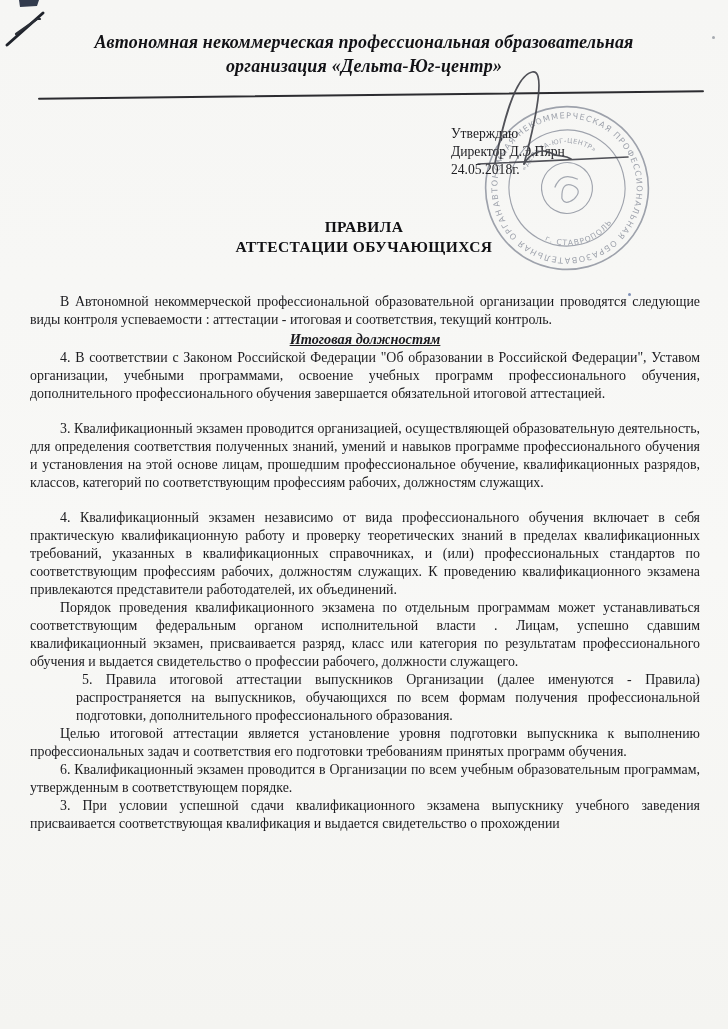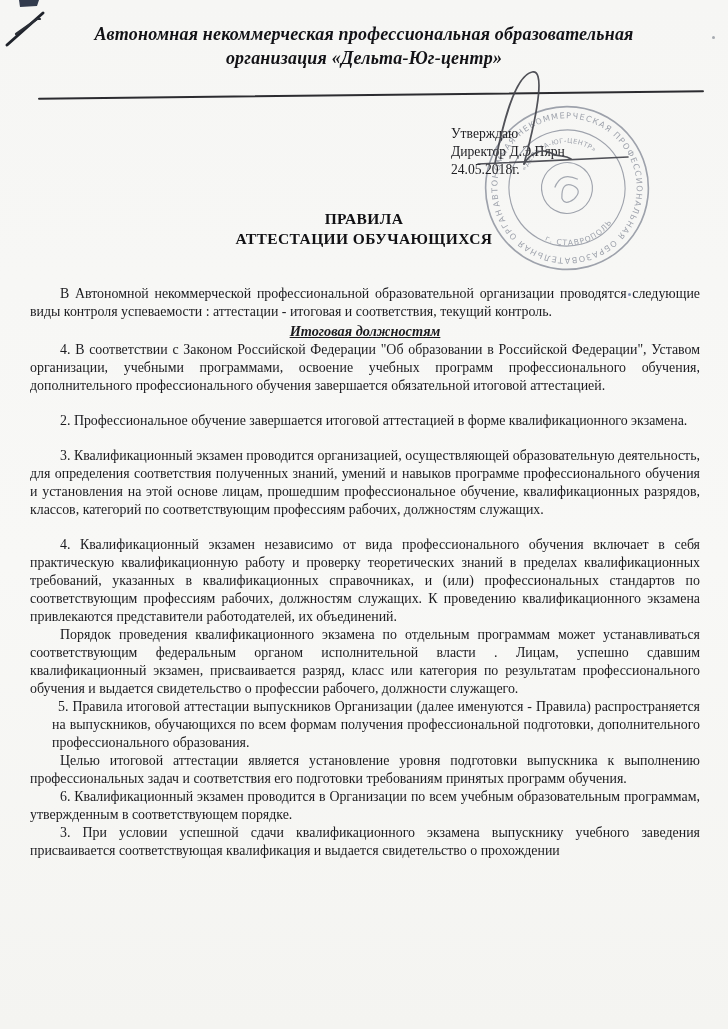--- a/index.html
+++ b/index.html
@@ -13,20 +13,21 @@
     color:#17171a;
     font-family:"Liberation Serif", serif;
   }
   .org-header {
     padding-top:23px;
     text-align:center;
     font-weight:bold; font-style:italic;
     font-size:18px; line-height:1.32;
     letter-spacing:.2px;
     color:#121216;
+    margin-top:8px;
   }
   .header-rule {
     position:absolute; left:38px; top:94px;
     width:666px; height:2px;
     background:#2c2c30;
     transform:rotate(-0.65deg);
     border-radius:1px;
   }
   .pen-mark { position:absolute; left:2px; top:0; }
   .approval {
@@ -46,21 +47,21 @@
     color:#111114;
   }
   .body {
     padding:36px 28px 0 30px;
     font-size:13.9px; line-height:1.295;
     text-align:justify;
     color:#1a1a1e;
   }
   .para { text-indent:30px; }
   .gap-before { margin-top:17px; }
-  .block-indent { margin-left:22px; text-indent:6px;font-family:Liberation Serif, serif; }
+  .block-indent { margin-left:46px; text-indent:6px;font-family:Liberation Serif, serif; }
   .section-heading {
     text-align:center;
     font-weight:bold; font-style:italic;
     text-decoration:underline;
     font-size:14.3px;
     margin:1px 0;
   }
   .speck { position:absolute; border-radius:50%; }
   .speck-1 { left:712px; top:36px; width:3px; height:3px; background:#a6aab0; }
   .speck-2 { left:628px; top:293px; width:3px; height:3px; background:#7e8fb6; }
@@ -125,21 +126,20 @@
 
   <div class="doc-title">
     <div>ПРАВИЛА</div>
     <div>АТТЕСТАЦИИ ОБУЧАЮЩИХСЯ</div>
   </div>
 
   <div class="body">
     <p class="para">В Автономной некоммерческой профессиональной образовательной организации проводятся следующие виды контроля успеваемости : аттестации -  итоговая и соответствия, текущий контроль.</p>
     <p class="section-heading">Итоговая должностям</p>
     <p class="para">4. В соответствии с Законом Российской Федерации "Об образовании в Российской Федерации", Уставом организации, учебными программами, освоение учебных программ профессионального обучения, дополнительного профессионального обучения завершается обязательной итоговой аттестацией.</p>
-    <p class="para gap-before">2. Профессиональное обучение завершается итоговой аттестацией в форме квалификационного экзамена.</p>
     <p class="para gap-before">3. Квалификационный экзамен проводится организацией, осуществляющей образовательную деятельность, для определения соответствия полученных знаний, умений и навыков программе профессионального обучения и установления на этой основе лицам, прошедшим профессиональное обучение, квалификационных разрядов, классов, категорий по соответствующим профессиям рабочих, должностям служащих.</p>
     <p class="para gap-before">4. Квалификационный экзамен независимо от вида профессионального обучения включает в себя практическую квалификационную работу и проверку теоретических знаний в пределах квалификационных требований, указанных в квалификационных справочниках, и (или) профессиональных стандартов по соответствующим профессиям рабочих, должностям служащих. К проведению квалификационного экзамена привлекаются представители работодателей, их объединений.</p>
     <p class="para">Порядок проведения квалификационного экзамена по отдельным программам может устанавливаться соответствующим федеральным органом исполнительной власти . Лицам, успешно сдавшим квалификационный экзамен, присваивается разряд, класс или категория по результатам профессионального обучения и выдается свидетельство о профессии рабочего, должности служащего.</p>
     <p class="para block-indent">5. Правила итоговой  аттестации выпускников Организации (далее именуются - Правила) распространяется на выпускников, обучающихся по всем формам получения профессиональной подготовки, дополнительного профессионального образования.</p>
     <p class="para">Целью итоговой аттестации является установление уровня подготовки выпускника  к выполнению профессиональных задач и соответствия его подготовки требованиям принятых программ обучения.</p>
     <p class="para">6. Квалификационный экзамен проводится в Организации по всем учебным образовательным программам, утвержденным в соответствующем порядке.</p>
     <p class="para">3. При условии успешной сдачи квалификационного экзамена выпускнику учебного заведения присваивается соответствующая квалификация и выдается свидетельство о прохождении</p>
   </div>
 
   <div class="speck speck-1"></div>

